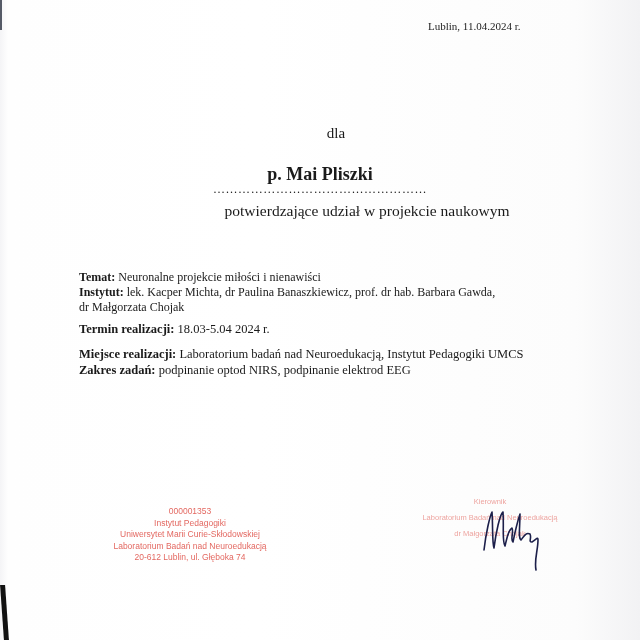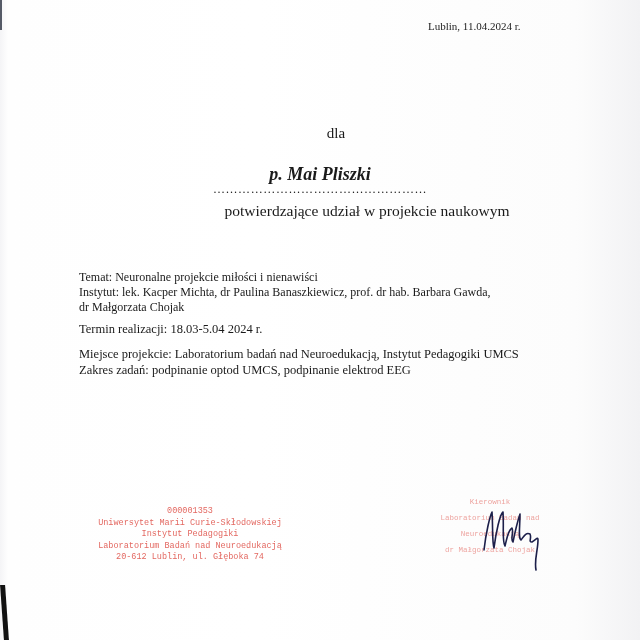--- a/index.html
+++ b/index.html
@@ -5,28 +5,28 @@
   html, body { margin:0; padding:0; }
   body { width:640px; height:640px; background:#fdfdfd; position:relative; overflow:hidden;
          font-family:"Liberation Serif", "DejaVu Serif", serif; color:#1a1a1a; }
   .page { position:absolute; inset:0; background:linear-gradient(90deg,#f4f4f6 0,#fefefe 8px,#ffffff 40%,#fcfcfc 90%,#f2f2f4 100%); }
   .edge-left { position:absolute; left:0; top:0; width:2px; height:30px; background:#555a66; }
   .edge-bottom { position:absolute; left:2px; top:585px; width:5px; height:55px; background:#111;
                  transform:skewX(4deg); }
   .date { position:absolute; left:428px; top:20px; font-size:11px; color:#222; }
   .title { position:absolute; left:0; width:640px; text-align:center; top:104px; font-size:15px; letter-spacing:0.2px; }
   .dla { position:absolute; left:0; width:640px; text-align:center; top:125px; font-size:15px;padding-left:16px; }
-  .name { position:absolute; left:0; width:640px; text-align:center; top:164px; font-size:18px; font-weight:bold;font-style:italic; }
+  .name { position:absolute; left:0; width:640px; text-align:center; top:164px; font-size:18px; font-weight:bold; }
   .dots { position:absolute; left:0; width:640px; text-align:center; top:182px; font-size:12px; letter-spacing:0.6px; }
   .confirm { position:absolute; left:0; width:640px; text-align:center; top:202px; font-size:15.5px;padding-left:47px; }
   .info { position:absolute; left:79px; font-size:12px; line-height:15px; white-space:nowrap; }
-  .info b { font-weight:normal; }
+  .info b { font-weight:bold; }
   .i1 { top:270px; } .i2 { top:285px; } .i3 { top:300px; }
   .i4 { top:322px; font-size:12.5px; } .i5 { top:347px; font-size:12.5px; } .i6 { top:363px; font-size:12.5px; }
-  .stamp { position:absolute; font-family:Liberation Mono, monospace; color:#e0574f; text-align:center; font-size:8.5px; line-height:11.5px; opacity:0.9; }
+  .stamp { position:absolute; font-family:Liberation Sans, sans-serif; color:#e0574f; text-align:center; font-size:8.5px; line-height:11.5px; opacity:0.9; }
   .stamp-left { left:90px; top:506px; width:200px; }
   .stamp-right { left:420px; top:494px; width:140px; opacity:0.55; font-size:7.5px; line-height:16px; }
   .signature { position:absolute; left:478px; top:502px; width:70px; height:70px; }
 </style>
 </head>
 <body>
 
 <div class="page">
   <div class="edge-left"></div>
   <div class="edge-bottom"></div>
@@ -47,32 +47,32 @@
     <span>lek. Kacper Michta, dr Paulina Banaszkiewicz, prof. dr hab. Barbara Gawda,</span>
   </div>
   <div class="info i3">
     <span>dr Małgorzata Chojak</span>
   </div>
   <div class="info i4">
     <b>Termin realizacji:</b>
     <span>18.03-5.04 2024 r.</span>
   </div>
   <div class="info i5">
-    <b>Miejsce projekcie:</b>
+    <b>Miejsce realizacji:</b>
     <span>Laboratorium badań nad Neuroedukacją, Instytut Pedagogiki UMCS</span>
   </div>
   <div class="info i6">
     <b>Zakres zadań:</b>
-    <span>podpinanie optod UMCS, podpinanie elektrod EEG</span>
+    <span>podpinanie optod NIRS, podpinanie elektrod EEG</span>
   </div>
 
   <div class="stamp stamp-left">
     <div>000001353</div>
+    <div>Instytut Pedagogiki</div>
     <div>Uniwersytet Marii Curie-Skłodowskiej</div>
-    <div>Instytut Pedagogiki</div>
     <div>Laboratorium Badań nad Neuroedukacją</div>
     <div>20-612 Lublin, ul. Głęboka 74</div>
   </div>
 
   <div class="stamp stamp-right">
     <div>Kierownik</div>
     <div>Laboratorium Badań nad Neuroedukacją</div>
     <div>dr Małgorzata Chojak</div>
   </div>
 

